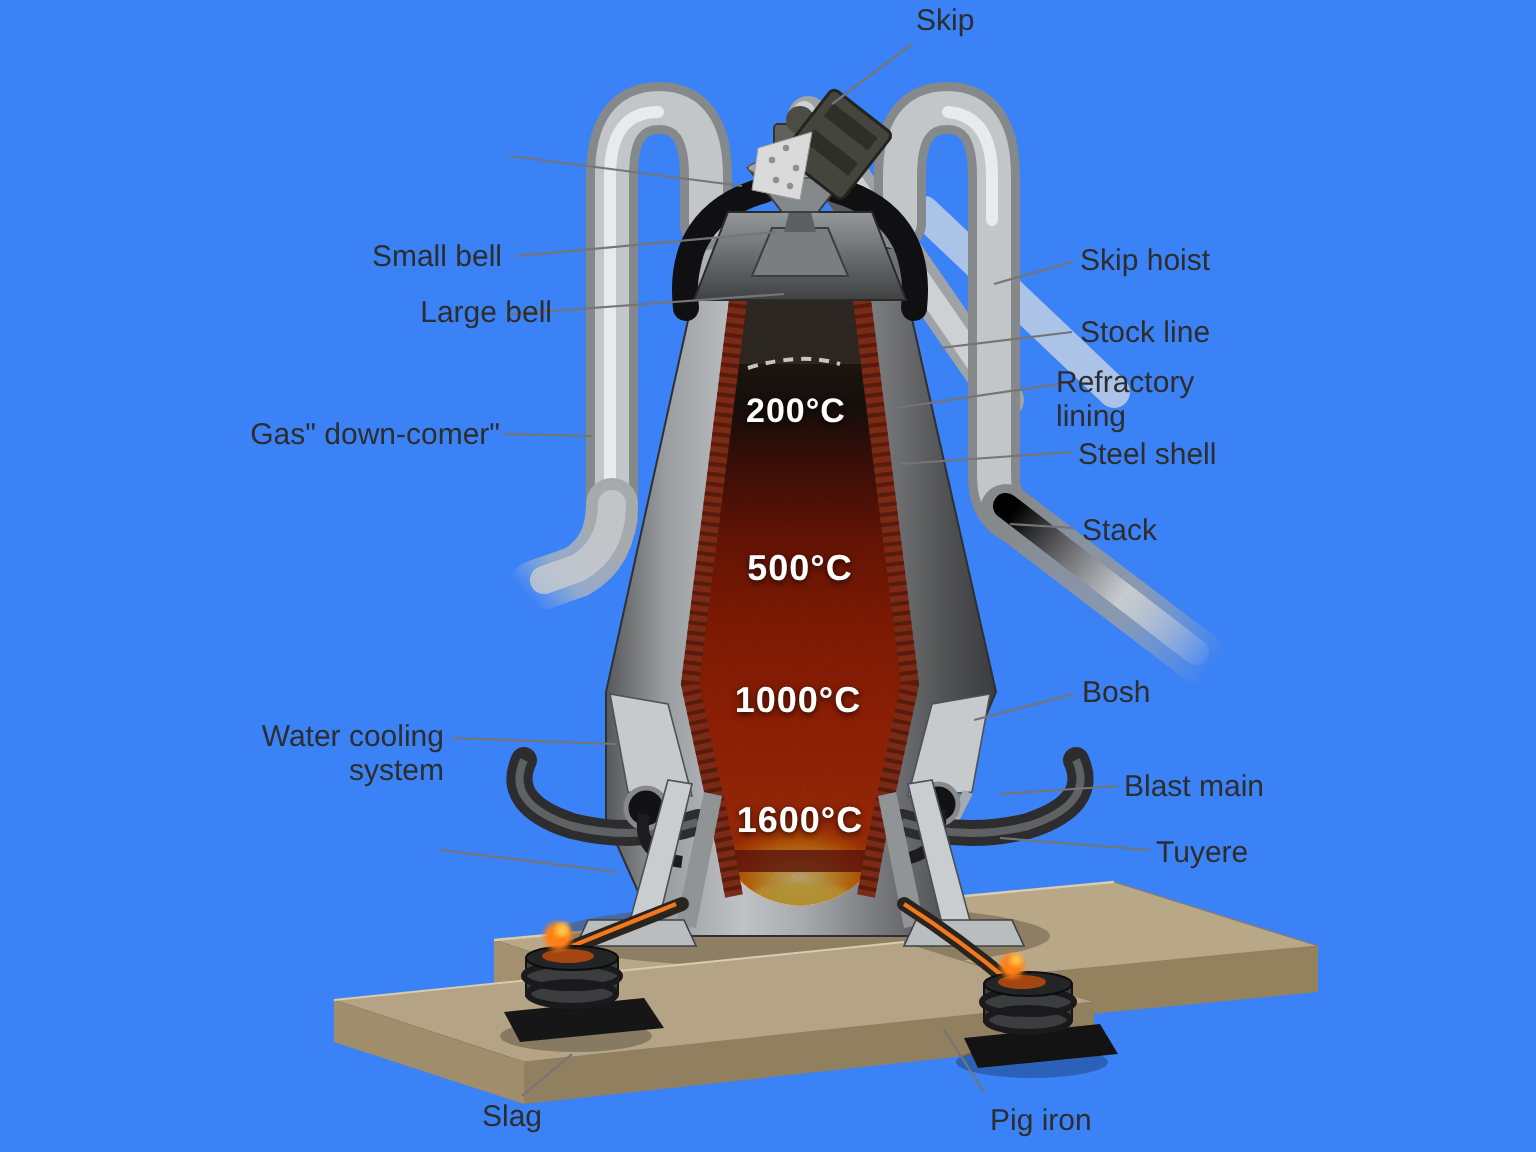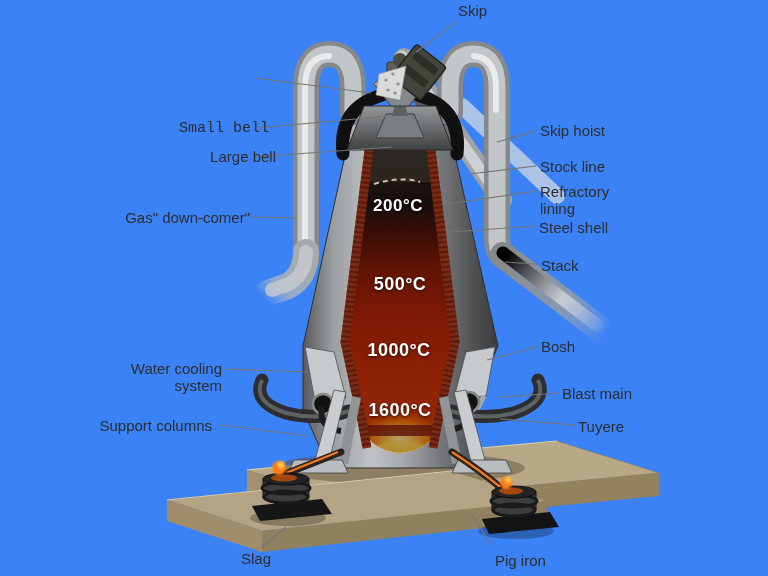--- a/index.html
+++ b/index.html
@@ -231,29 +231,28 @@
     <line x1="536" y1="226" x2="450" y2="232"></line>
     <line x1="537" y1="264" x2="505" y2="262"></line>
     <line x1="537" y1="347" x2="487" y2="360"></line>
     <line x1="559" y1="393" x2="500" y2="397"></line>
     <line x1="575" y1="425" x2="500" y2="419"></line>
     <line x1="492" y1="546" x2="472" y2="515"></line>
   </g>
 </svg>
 
 <div class="lbl" style="left:458px;top:2px;">Skip</div>
-<div class="lbl r" style="right:499px;top:120px;font-family:Liberation Mono, monospace;">Small bell</div>
+<div class="lbl r" style="right:517px;top:120px;">Small bell</div>
 <div class="lbl r" style="right:492px;top:148px;">Large bell</div>
 <div class="lbl r" style="right:518px;top:209px;">Gas"  down-comer"</div>
 <div class="lbl r wrap" style="right:546px;top:360px;width:100px;">Water cooling system</div>
-<div class="lbl r" style="right:556px;top:417px;">Support columns</div>
 <div class="lbl" style="left:241px;top:550px;">Slag</div>
 <div class="lbl" style="left:540px;top:122px;">Skip hoist</div>
 <div class="lbl" style="left:540px;top:158px;">Stock line</div>
-<div class="lbl wrap" style="left:540px;top:183px;width:84px;">Refractory lining</div>
+<div class="lbl wrap" style="left:528px;top:183px;width:84px;">Refractory lining</div>
 <div class="lbl" style="left:539px;top:219px;">Steel shell</div>
 <div class="lbl" style="left:541px;top:257px;">Stack</div>
 <div class="lbl" style="left:541px;top:338px;">Bosh</div>
 <div class="lbl" style="left:562px;top:385px;">Blast main</div>
 <div class="lbl" style="left:578px;top:418px;">Tuyere</div>
 <div class="lbl" style="left:495px;top:552px;">Pig iron</div>
 
 <div class="temp" style="left:398px;top:196px;font-size:17px;">200°C</div>
 <div class="temp" style="left:400px;top:274px;font-size:18px;">500°C</div>
 <div class="temp" style="left:399px;top:340px;font-size:18px;">1000°C</div>

